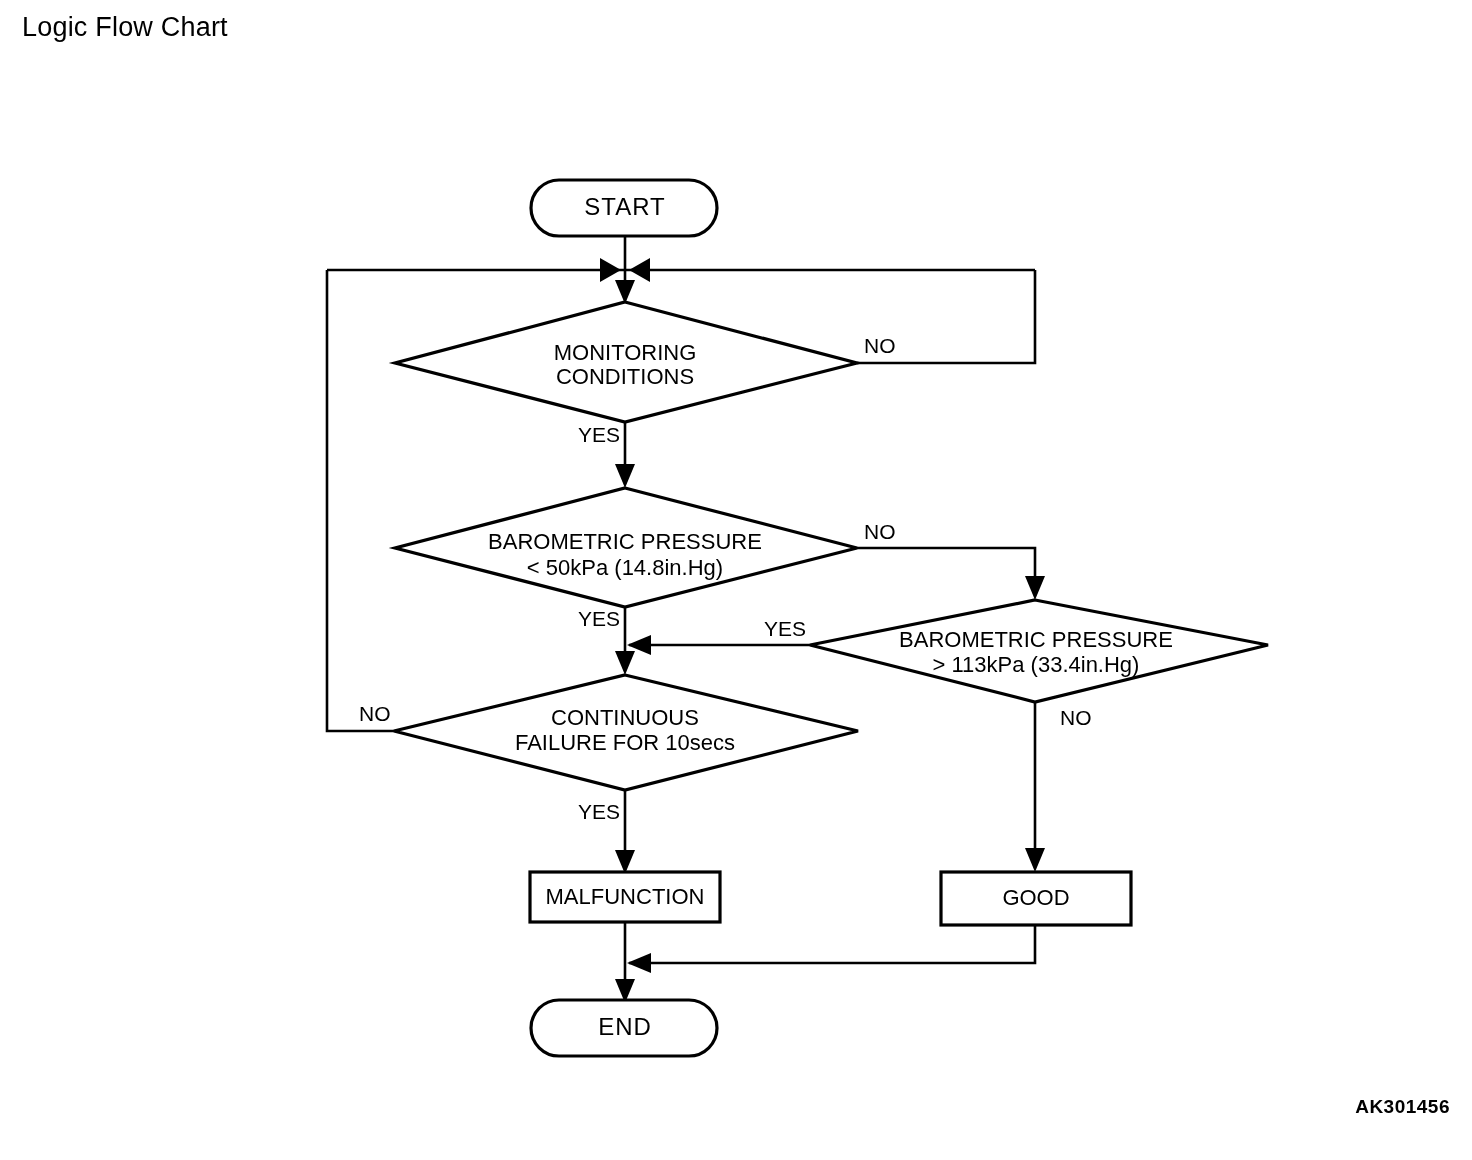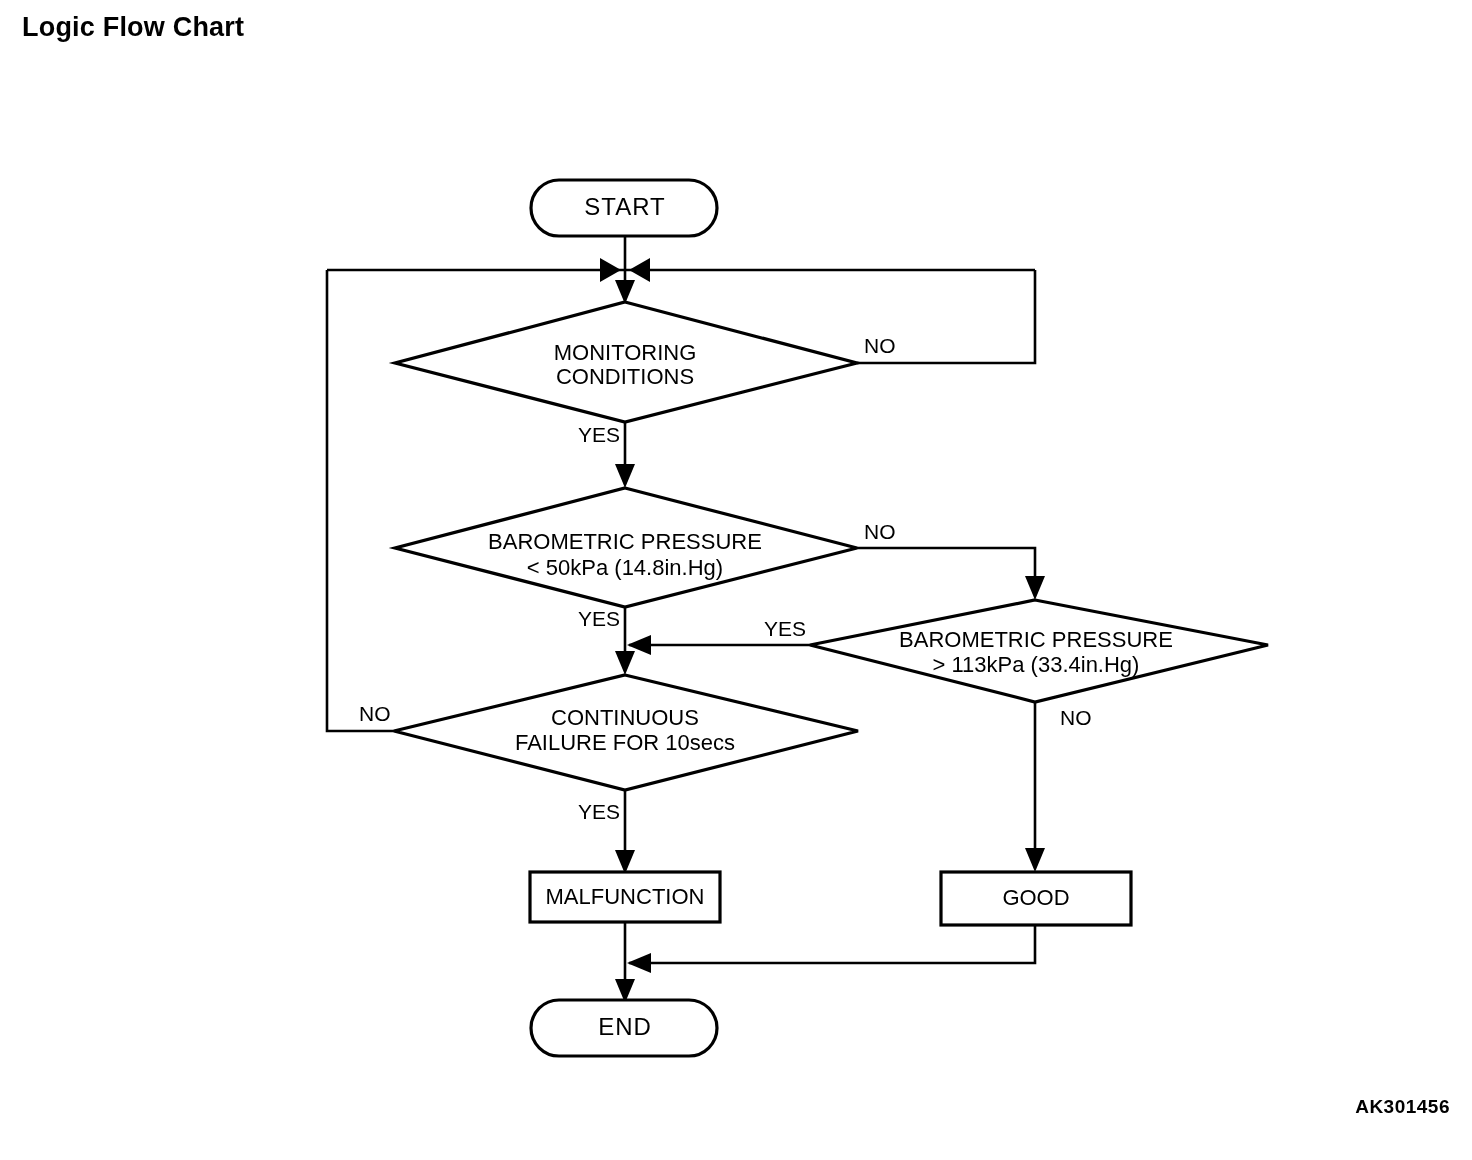--- a/index.html
+++ b/index.html
@@ -12,21 +12,21 @@
     height: 1160px;
     position: relative;
     font-family: "Liberation Sans", sans-serif;
     overflow: hidden;
   }
   #page-title {
     position: absolute;
     left: 22px;
     top: 12px;
     font-size: 27px;
-    font-weight: bold;
+    font-weight: normal;
     color: #000000;
     letter-spacing: 0.2px;
   }
   #figure-code {
     position: absolute;
     right: 22px;
     top: 1096px;
     font-size: 19px;
     font-weight: bold;
     color: #000000;

